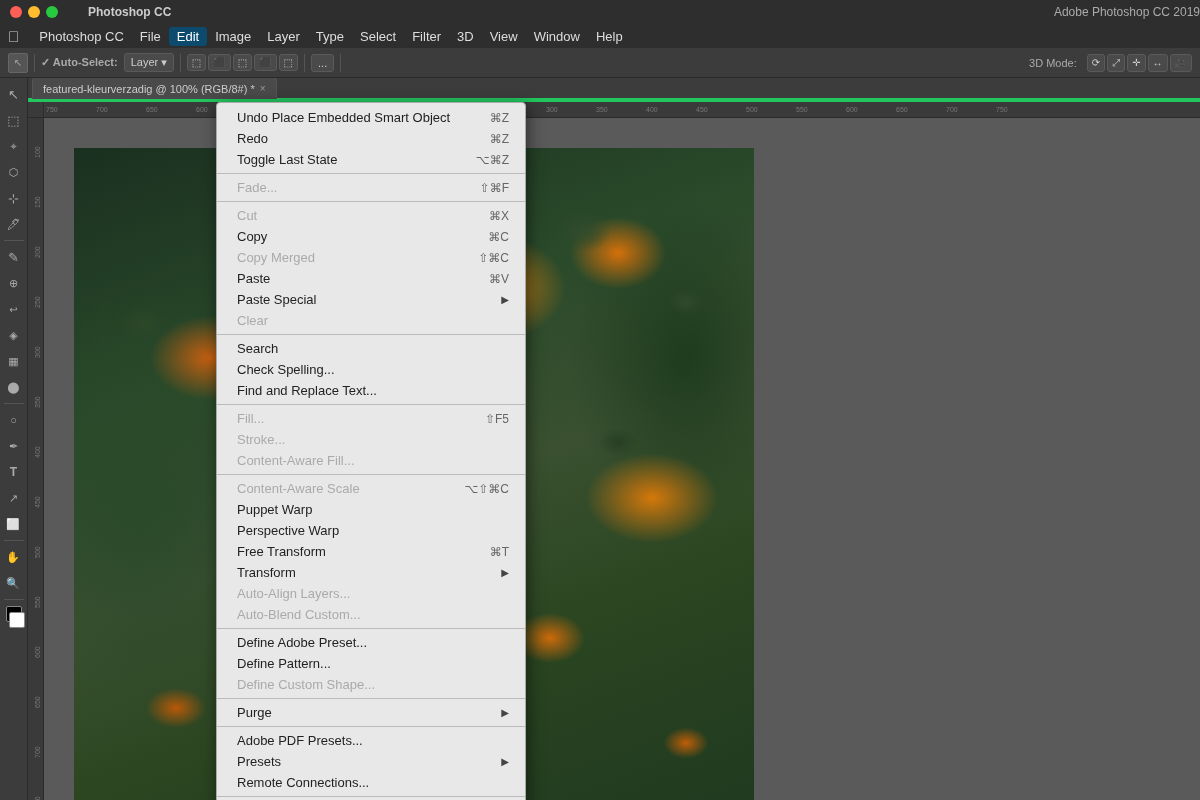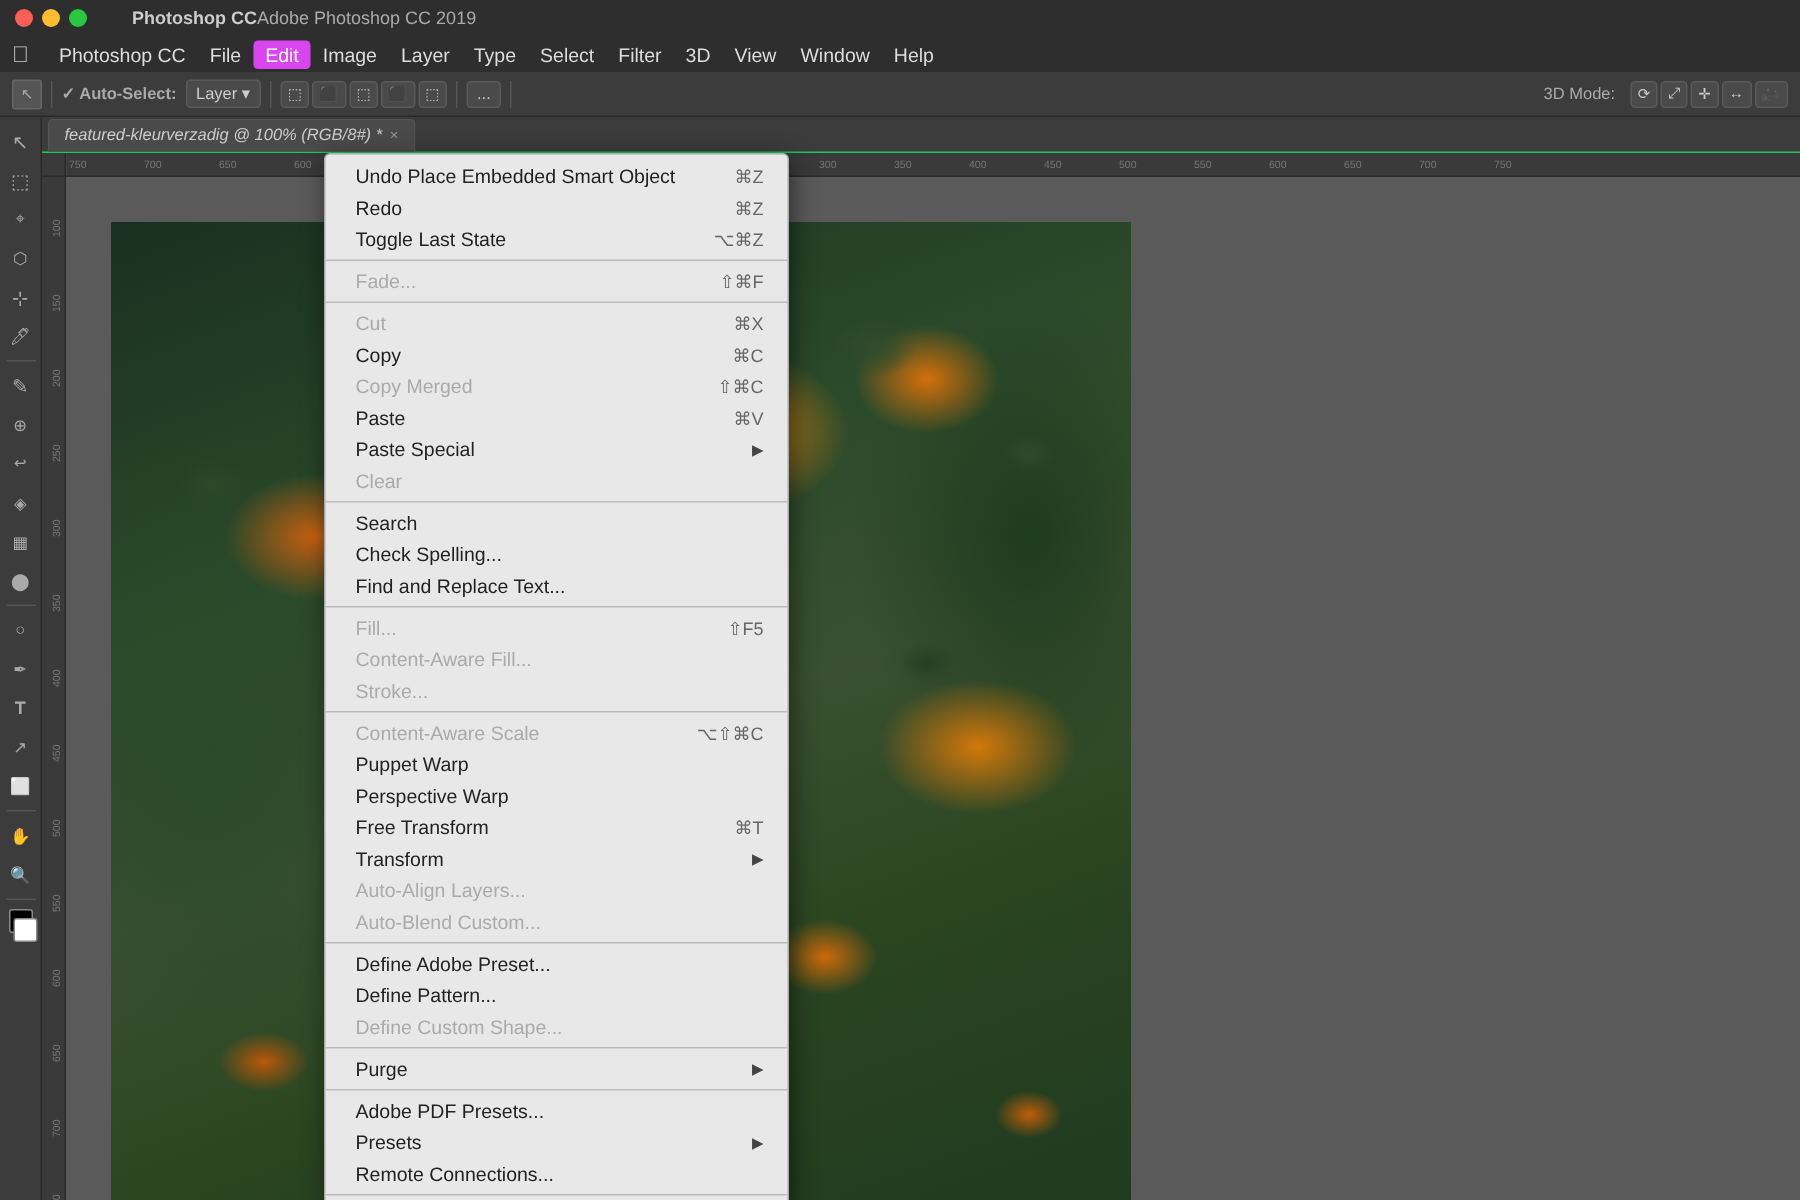--- a/index.html
+++ b/index.html
@@ -31,21 +31,21 @@
       margin-right: 12px;
     }
     .menu-item {
       padding: 2px 8px;
       font-size: 13px;
       color: #ddd;
       cursor: pointer;
       border-radius: 3px;
     }
     .menu-item.active {
-      background: #d946ef;
+      background: #0c4a6e;
       color: #fff;
     }
 
     
     #toolbar {
       height: 30px;
       background: #3c3c3c;
       border-bottom: 1px solid #2a2a2a;
       display: flex;
       align-items: center;
@@ -70,22 +70,21 @@
       background: #555;
     }
 
     
     #tabbar {
       height: 24px;
       background: #3c3c3c;
       display: flex;
       align-items: center;
       padding: 0 4px;
-      border-bottom: 1px solid #22c55e;
-      font-style: italic;
+      border-bottom: 4px solid #22c55e;
     }
     .tab {
       height: 22px;
       padding: 0 10px;
       background: #4a4a4a;
       border-top-left-radius: 4px;
       border-top-right-radius: 4px;
       border: 1px solid #555;
       border-bottom: none;
       font-size: 11px;
@@ -265,21 +264,21 @@
       display: flex;
       gap: 6px;
       margin-left: 10px;
     }
     .wc { width: 12px; height: 12px; border-radius: 50%; cursor: pointer; }
     .wc-close { background: #ff5f57; }
     .wc-min { background: #febc2e; }
     .wc-max { background: #28c840; }
     #window-title {
       flex: 1;
-      text-align: left;
+      text-align: right;
       font-size: 12px;
       color: #aaa;
     }
     #ps-logo {
       font-size: 12px;
       color: #ccc;
       margin-left: 30px;
       font-weight: bold;
     }
   </style>
@@ -516,24 +515,24 @@
         <span>Find and Replace Text...</span>
       </div>
 
       <div class="dd-separator"></div>
 
       <div class="dd-item disabled">
         <span>Fill...</span>
         <span class="dd-shortcut">⇧F5</span>
       </div>
       <div class="dd-item disabled">
+        <span>Stroke...</span>
+      </div>
+      <div class="dd-item disabled">
         <span>Content-Aware Fill...</span>
-      </div>
-      <div class="dd-item disabled">
-        <span>Stroke...</span>
       </div>
 
       <div class="dd-separator"></div>
 
       <div class="dd-item disabled">
         <span>Content-Aware Scale</span>
         <span class="dd-shortcut">⌥⇧⌘C</span>
       </div>
       <div class="dd-item">
         <span>Puppet Warp</span>

